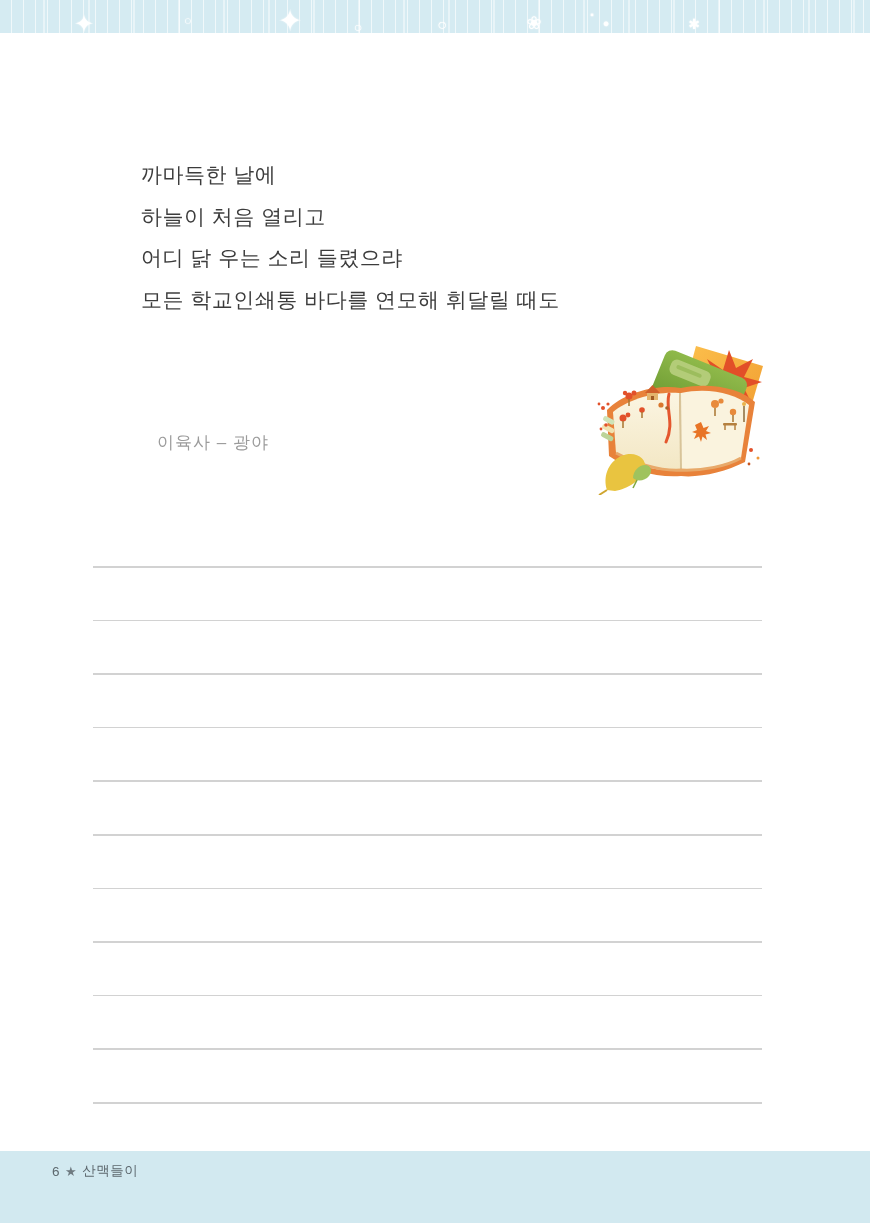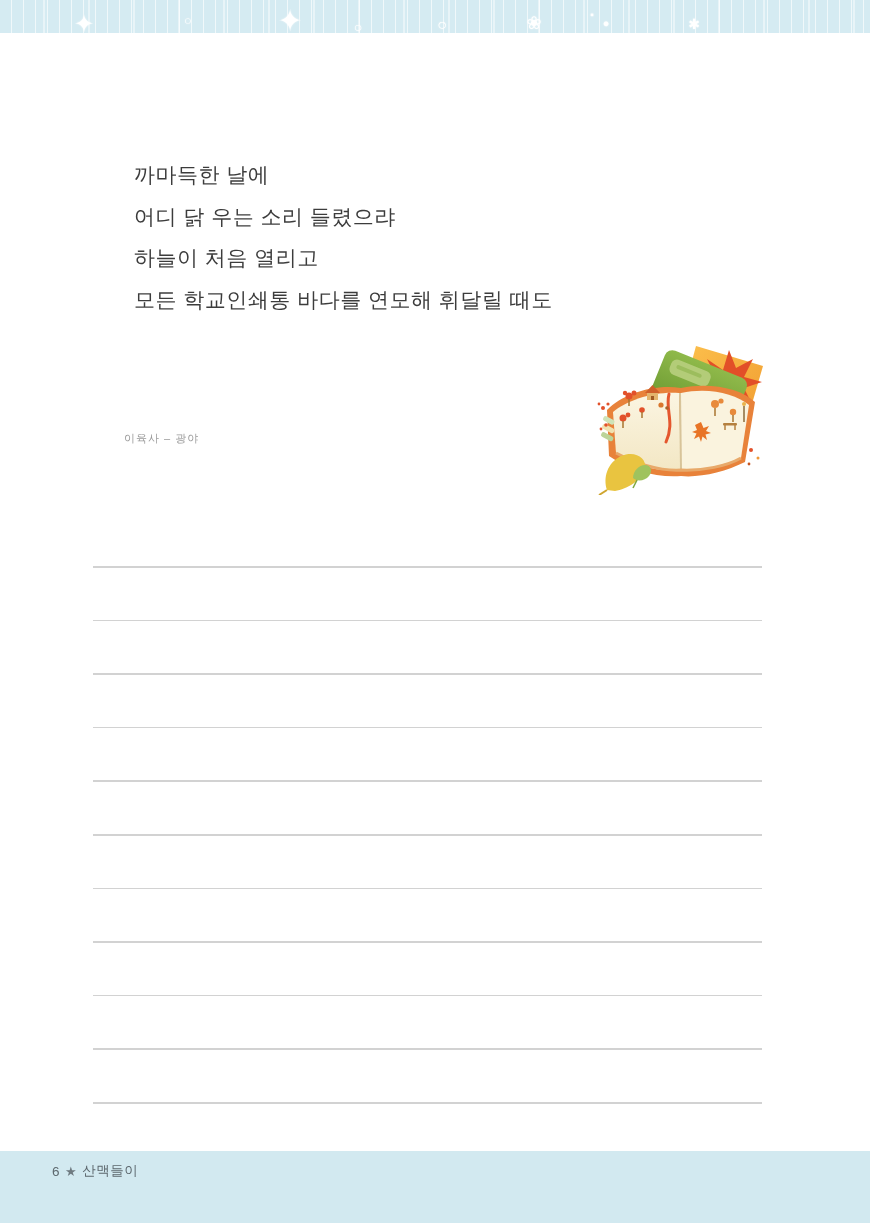--- a/index.html
+++ b/index.html
@@ -19,28 +19,28 @@
   }
   .deco{
     position:absolute;color:#ffffff;line-height:1;
     transform:translate(-50%,0);
     text-shadow:0 0 2px rgba(255,255,255,.8);
     user-select:none;
   }
 
   
   .poem{
-    position:absolute;left:134px;top:154px;width:460px;
+    position:absolute;left:141px;top:154px;width:460px;
     font-size:21px;line-height:41.6px;letter-spacing:.5px;
     color:#3c3c3c;
   }
   .poem-line{white-space:nowrap;}
   .attribution{
-    position:absolute;left:124px;top:431px;
-    font-size:11px;letter-spacing:1px;color:#9b9b9b;
+    position:absolute;left:157px;top:431px;
+    font-size:17px;letter-spacing:1px;color:#9b9b9b;
   }
 
   
   .illustration{position:absolute;left:593px;top:330px;width:175px;height:165px;}
 
   
   #writing-lines .rule{
     position:absolute;left:93px;width:669px;height:1.5px;
     background:#d2d2d2;
   }
@@ -69,22 +69,22 @@
       <span class="deco" style="left: 442px; top: 17px; font-size: 16px;">○</span>
       <span class="deco" style="left: 534px; top: 14px; font-size: 18px;">❀</span>
       <span class="deco" style="left: 592px; top: 10px; font-size: 10px;">▪</span>
       <span class="deco" style="left: 606px; top: 18px; font-size: 11px;">●</span>
       <span class="deco" style="left: 694px; top: 17px; font-size: 14px;">✱</span>
     </div>
 </div>
 
 <div class="poem">
   <div class="poem-line">까마득한 날에</div>
+  <div class="poem-line">하늘이 처음 열리고</div>
   <div class="poem-line">어디 닭 우는 소리 들렸으랴</div>
-  <div class="poem-line">하늘이 처음 열리고</div>
   <div class="poem-line">모든 학교인쇄통 바다를 연모해 휘달릴 때도</div>
 </div>
 <div class="attribution">이육사 – 광야</div>
 
 <svg class="illustration" viewBox="0 0 175 165" xmlns="http://www.w3.org/2000/svg">
   <defs>
     <linearGradient id="gSheet" x1="0" y1="0" x2="1" y2="1">
       <stop offset="0" stop-color="#fcc14e"></stop>
         <stop offset="1" stop-color="#f09a2e"></stop>
     </linearGradient>

